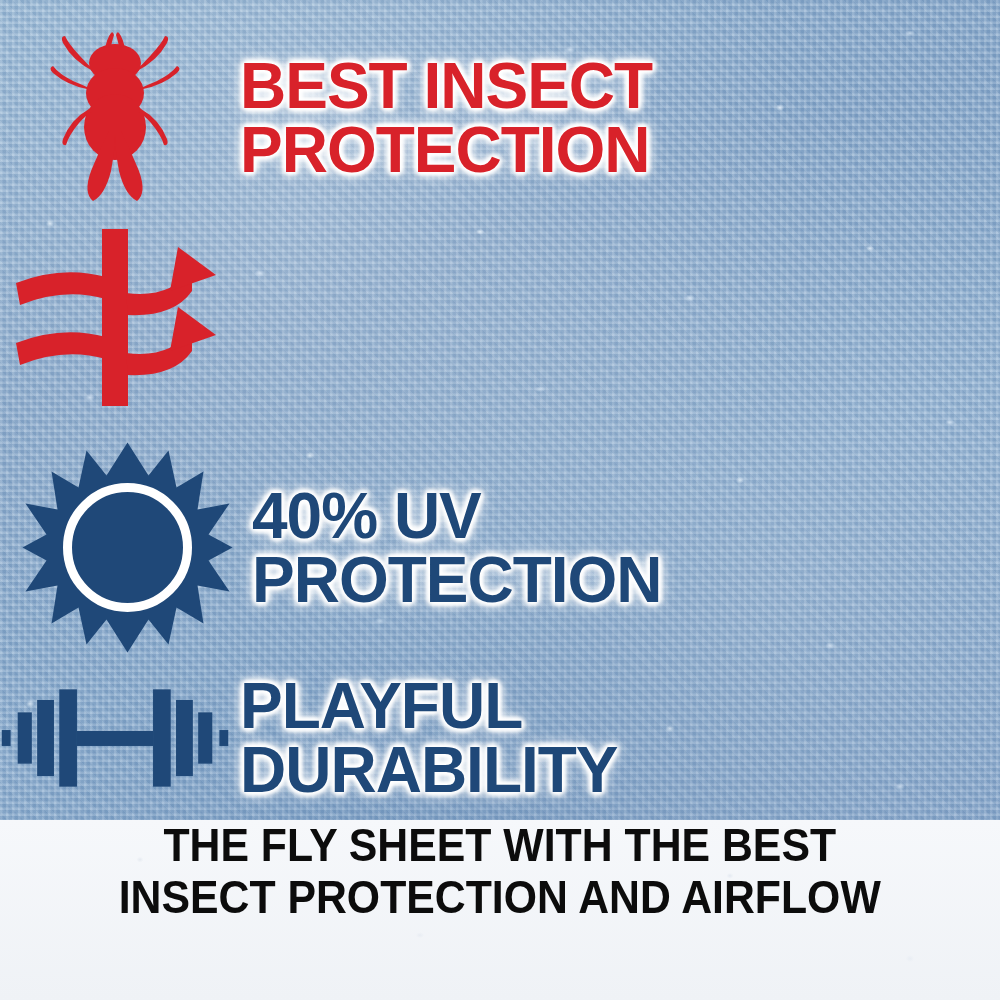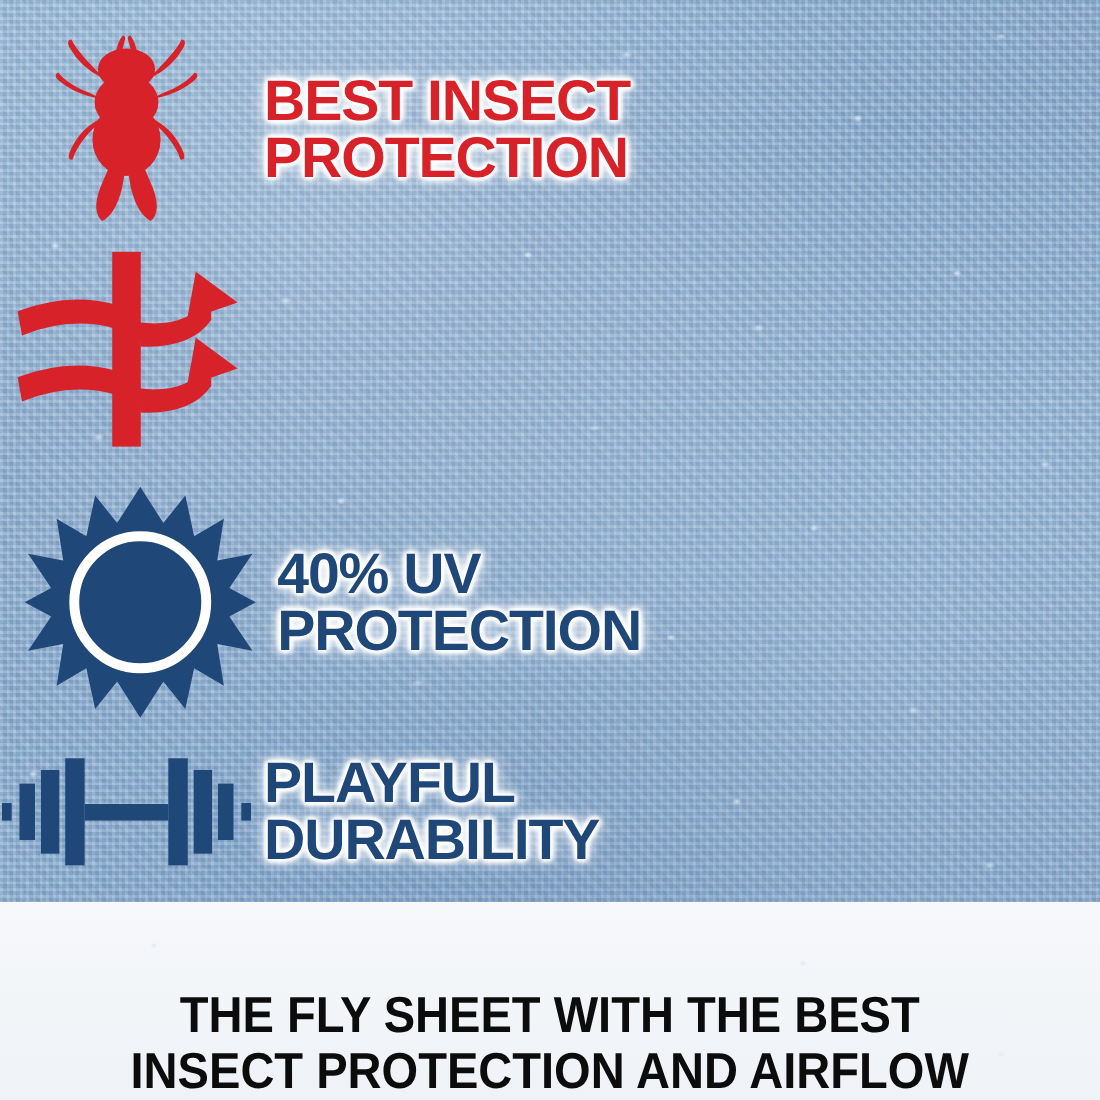--- a/index.html
+++ b/index.html
@@ -84,21 +84,21 @@
     display:flex;
     align-items:center;
     justify-content:center;
     flex:0 0 230px;
   }
   .label-cell { padding-left:10px; }
 
   .feature-label {
     font-family:"Liberation Sans", sans-serif;
     font-weight:bold;
-    font-size:52px;
+    font-size:64px;
     line-height:1.0;
     letter-spacing:-1px;
     white-space:pre-line;
     text-shadow:
        0 0 7px #fff,  0 0 7px #fff,  0 0 12px #fff,
        0 0 16px rgba(255,255,255,.95),
        2px 0 5px #fff, -2px 0 5px #fff,
        0 2px 5px #fff, 0 -2px 5px #fff;
   }
   .red  { color:#D8222A; }
@@ -116,21 +116,21 @@
     left:0; top:820px;
     width:1000px; height:180px;
     background:#F4F6F9;
     background-image:
       radial-gradient(ellipse 5px 4px at 14% 22%, rgba(228,233,240,.9), rgba(228,233,240,0) 70%),
       radial-gradient(ellipse 6px 4px at 42% 64%, rgba(230,235,242,.85), rgba(230,235,242,0) 70%),
       radial-gradient(ellipse 5px 4px at 73% 31%, rgba(226,232,240,.9), rgba(226,232,240,0) 70%),
       radial-gradient(ellipse 6px 5px at 91% 77%, rgba(231,236,243,.85), rgba(231,236,243,0) 70%),
       linear-gradient(180deg, #F6F8FB 0%, #EFF2F6 100%);
     display:flex;
-    align-items:flex-end;
+    align-items:flex-start;
     justify-content:center;
   }
   .caption-text {
     font-family:"Liberation Sans Narrow","Liberation Sans", sans-serif;
     font-weight:bold;
     font-size:46px;
     line-height:1.12;
     letter-spacing:0px;
     color:#0C0C0C;
     text-align:center;

